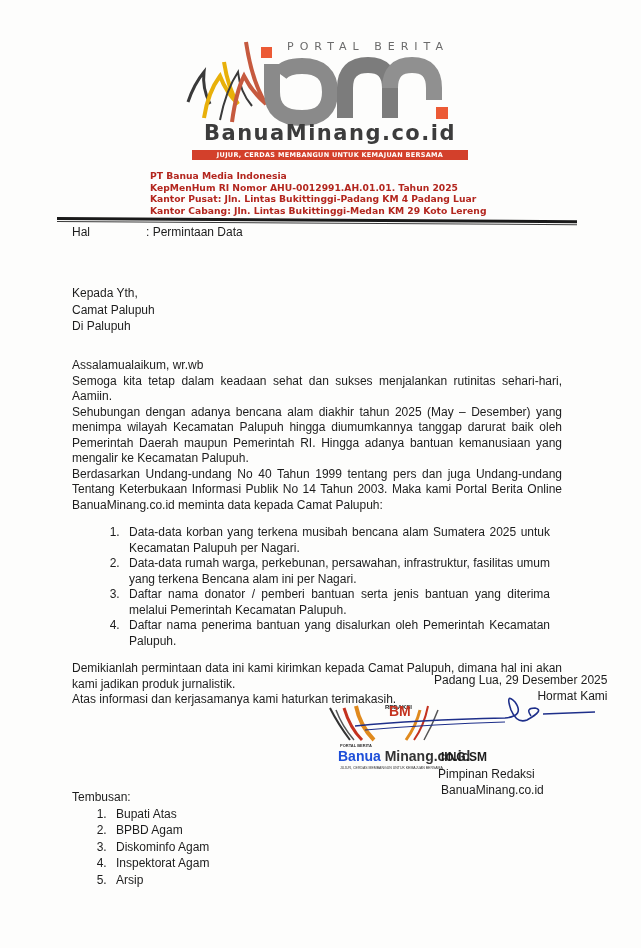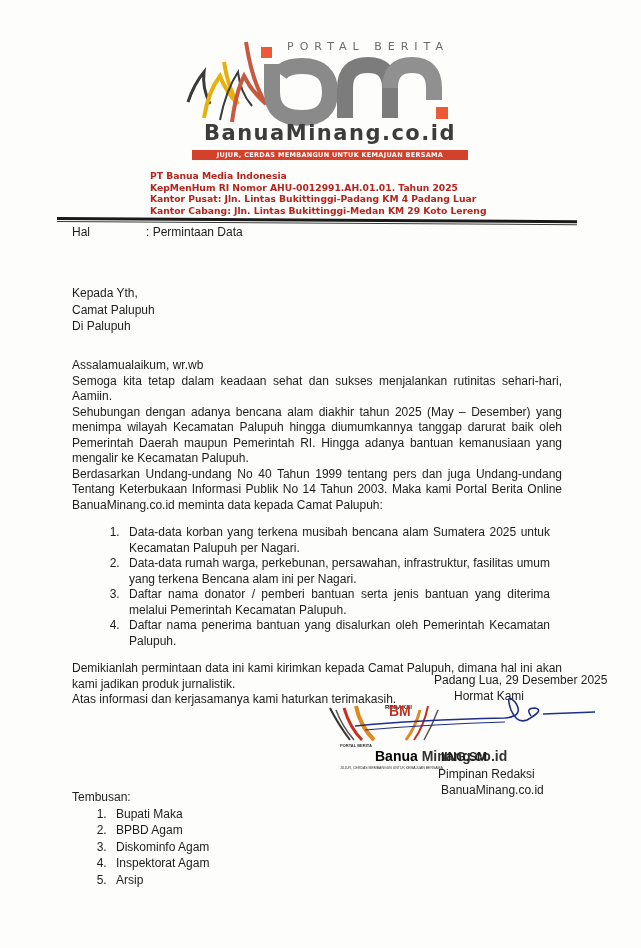--- a/index.html
+++ b/index.html
@@ -34,27 +34,27 @@
     .doc { position: absolute; left: 72px; font-family: "Liberation Sans", sans-serif; font-size: 12px; line-height: 15.5px; color: #1d1d1d; }
     .meta { top: 225px; }
     .meta-row { display: flex; height: 17px; }
     .meta-row .k { width: 74px; }
     .addr { top: 285px; line-height: 16.5px; }
     .body { top: 358px; width: 490px; }
     .body p { margin: 0; text-align: justify; }
     .body ol { margin: 12px; padding-left: 39px; }
     .body ol li { text-align: justify; padding-left: 6px; }
     .sign { position: absolute; left: 410px; top: 672px; font-size: 12px; line-height: 16px; margin-left: 24px; }
-    .sign .hormat { padding-left: 20px; }
+    .sign .hormat { padding-left: 20px; text-align: right; }
     .stamp { position: absolute; left: 328px; top: 700px; width: 140px; height: 80px; }
     .stamp .redaksi { position: absolute; left: 57px; top: 4px; font-size: 6px; font-weight: bold; color: #222; }
     .stamp .bm { position: absolute; left: 61px; top: 3px; font-size: 14px; font-weight: bold; color: #c4321f; }
     .stamp .portal { position: absolute; left: 12px; top: 43px; font-size: 4px; font-weight: bold; color: #333; }
     .stamp .bname { position: absolute; left: 10px; top: 48px; font-size: 14px; font-weight: bold; white-space: nowrap; color: #333; }
-    .stamp .bname .r { color: #000000; margin-left: 37px; }
+    .stamp .bname .r { color: #1d4ed8; }
     .stamp .tag { position: absolute; left: 12px; top: 66px; font-size: 3.5px; color: #333; white-space: nowrap; }
     .signature { position: absolute; left: 355px; top: 690px; }
     .signer { position: absolute; left: 441px; top: 749px; font-size: 12px; line-height: 16.5px; }
     .signer .name { font-weight: bold; }
     .signer .role { margin-left: -3px; }
     .signer .org { padding-left: 0; }
     .cc { top: 790px; }
     .cc ol { margin: 0; padding-left: 38px; }
     .cc ol li { padding-left: 6px; line-height: 16.5px; }
   </style>
@@ -149,19 +149,19 @@
 
 <div class="signer">
   <div class="name">IING.SM</div>
   <div class="role">Pimpinan Redaksi</div>
   <div class="org">BanuaMinang.co.id</div>
 </div>
 
 <div class="doc cc">
   <div>Tembusan:</div>
   <ol>
-    <li>Bupati Maka</li>
+    <li>Bupati Atas</li>
     <li>BPBD Agam</li>
     <li>Diskominfo Agam</li>
     <li>Inspektorat Agam</li>
     <li>Arsip</li>
   </ol>
 </div>
 
 </body></html>

